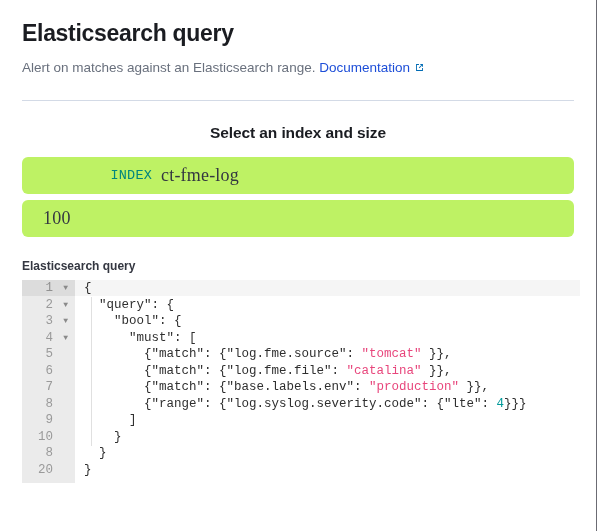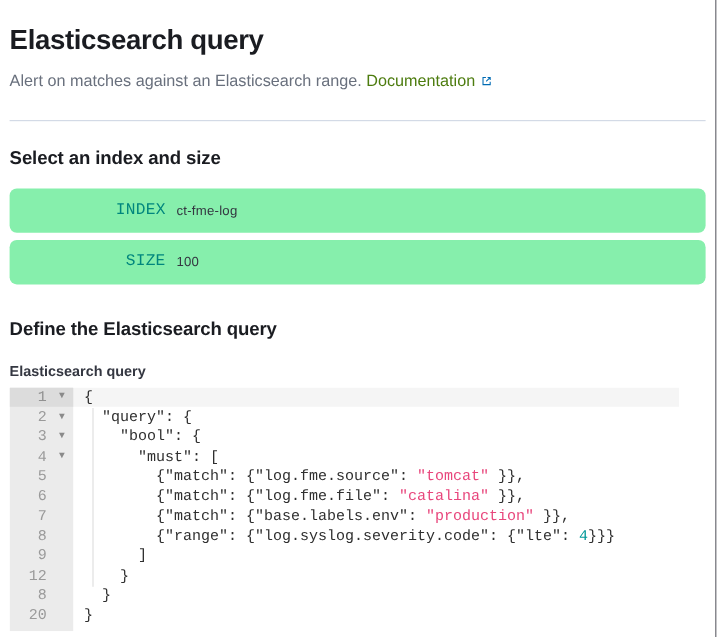--- a/index.html
+++ b/index.html
@@ -23,42 +23,42 @@
     height: 531px;
     background: #6b6b73;
   }
   .page {
     position: absolute;
     left: 0;
     top: 0;
     width: 596px;
     height: 531px;
     box-sizing: border-box;
-    padding: 0 8px;
+    padding: 0 22px;
   }
 
   
   .page-title {
     margin: 0;
     padding-top: 18px;
     font-size: 23px;
     line-height: 30px;
     font-weight: bold;
     letter-spacing: -0.3px;
     color: #1a1c21;
   }
   .page-subtitle {
     margin: 0;
     padding-top: 10px;
     font-size: 13.5px;
     line-height: 20px;
     color: #69707d;
   }
   .doc-link {
-    color: #4d7c0f;
+    color: #1d4ed8;
     text-decoration: none;
     font-size: 13.5px;
     white-space: nowrap;
   }
   .ext-icon {
     display: inline-block;
     vertical-align: -1px;
     margin-left: 4px;
   }
   .hr {
@@ -70,48 +70,49 @@
 
   
   .section-title {
     margin: 0;
     padding-top: 21px;
     font-size: 15.5px;
     line-height: 22px;
     font-weight: bold;
     color: #1a1c21;
     letter-spacing: -0.1px;
+    text-align: center;
   }
 
   
   .form-rows {
     margin-top: 13px;
   }
   .form-row {
     display: flex;
     align-items: center;
-    background: #86efac;
+    background: #bef264;
     border-radius: 6px;
     height: 37px;
     margin-bottom: 6px;
     padding: 0 12px;
     box-sizing: border-box;
   }
   .row-label {
     width: 118px;
     text-align: right;
     font-family: "Liberation Mono", monospace;
     font-size: 13.5px;
     color: #00867d;
     letter-spacing: 0.2px;
   }
   .row-value {
     margin-left: 9px;
-    font-family: Liberation Sans, sans-serif;
-    font-size: 11px;
+    font-family: Liberation Serif, serif;
+    font-size: 18px;
     color: #343741;
     letter-spacing: 0.2px;
   }
 
   
   .editor-label {
     margin: 0;
     padding-top: 14px;
     font-size: 12px;
     line-height: 18px;
@@ -220,44 +221,42 @@
   <div class="hr"></div>
 
   <h2 class="section-title">Select an index and size</h2>
 
   <div class="form-rows">
     <div class="form-row">
       <span class="row-label">INDEX</span>
       <span class="row-value">ct-fme-log</span>
     </div>
     <div class="form-row">
-      <span class="row-label">SIZE</span>
       <span class="row-value">100</span>
     </div>
   </div>
 
-  <h2 class="section-title">Define the Elasticsearch query</h2>
 
   <div class="editor-label">Elasticsearch query</div>
 
   <div class="editor">
     <div class="active-line-bg"></div>
     <div class="gutter"></div>
     <div class="gutter-active"></div>
     <div class="gutter-rows" id="gutter-rows">
         <div class="gnum active"><span>1</span><span class="fold">▼</span></div>
         <div class="gnum"><span>2</span><span class="fold">▼</span></div>
         <div class="gnum"><span>3</span><span class="fold">▼</span></div>
         <div class="gnum"><span>4</span><span class="fold">▼</span></div>
         <div class="gnum"><span>5</span></div>
         <div class="gnum"><span>6</span></div>
         <div class="gnum"><span>7</span></div>
         <div class="gnum"><span>8</span></div>
         <div class="gnum"><span>9</span></div>
-        <div class="gnum"><span>12</span></div>
+        <div class="gnum"><span>10</span></div>
         <div class="gnum"><span>8</span></div>
         <div class="gnum"><span>20</span></div>
       </div>
     <div class="indent-guide ig1"></div>
     <div class="code-lines" id="code-lines">
         <div class="cline"><span>{</span></div>
         <div class="cline"><span>  "query": {</span></div>
         <div class="cline"><span>    "bool": {</span></div>
         <div class="cline"><span>      "must": [</span></div>
         <div class="cline"><span>        {"match": {"log.fme.source": </span><span class="tok-str">"tomcat"</span><span> }},</span></div>

